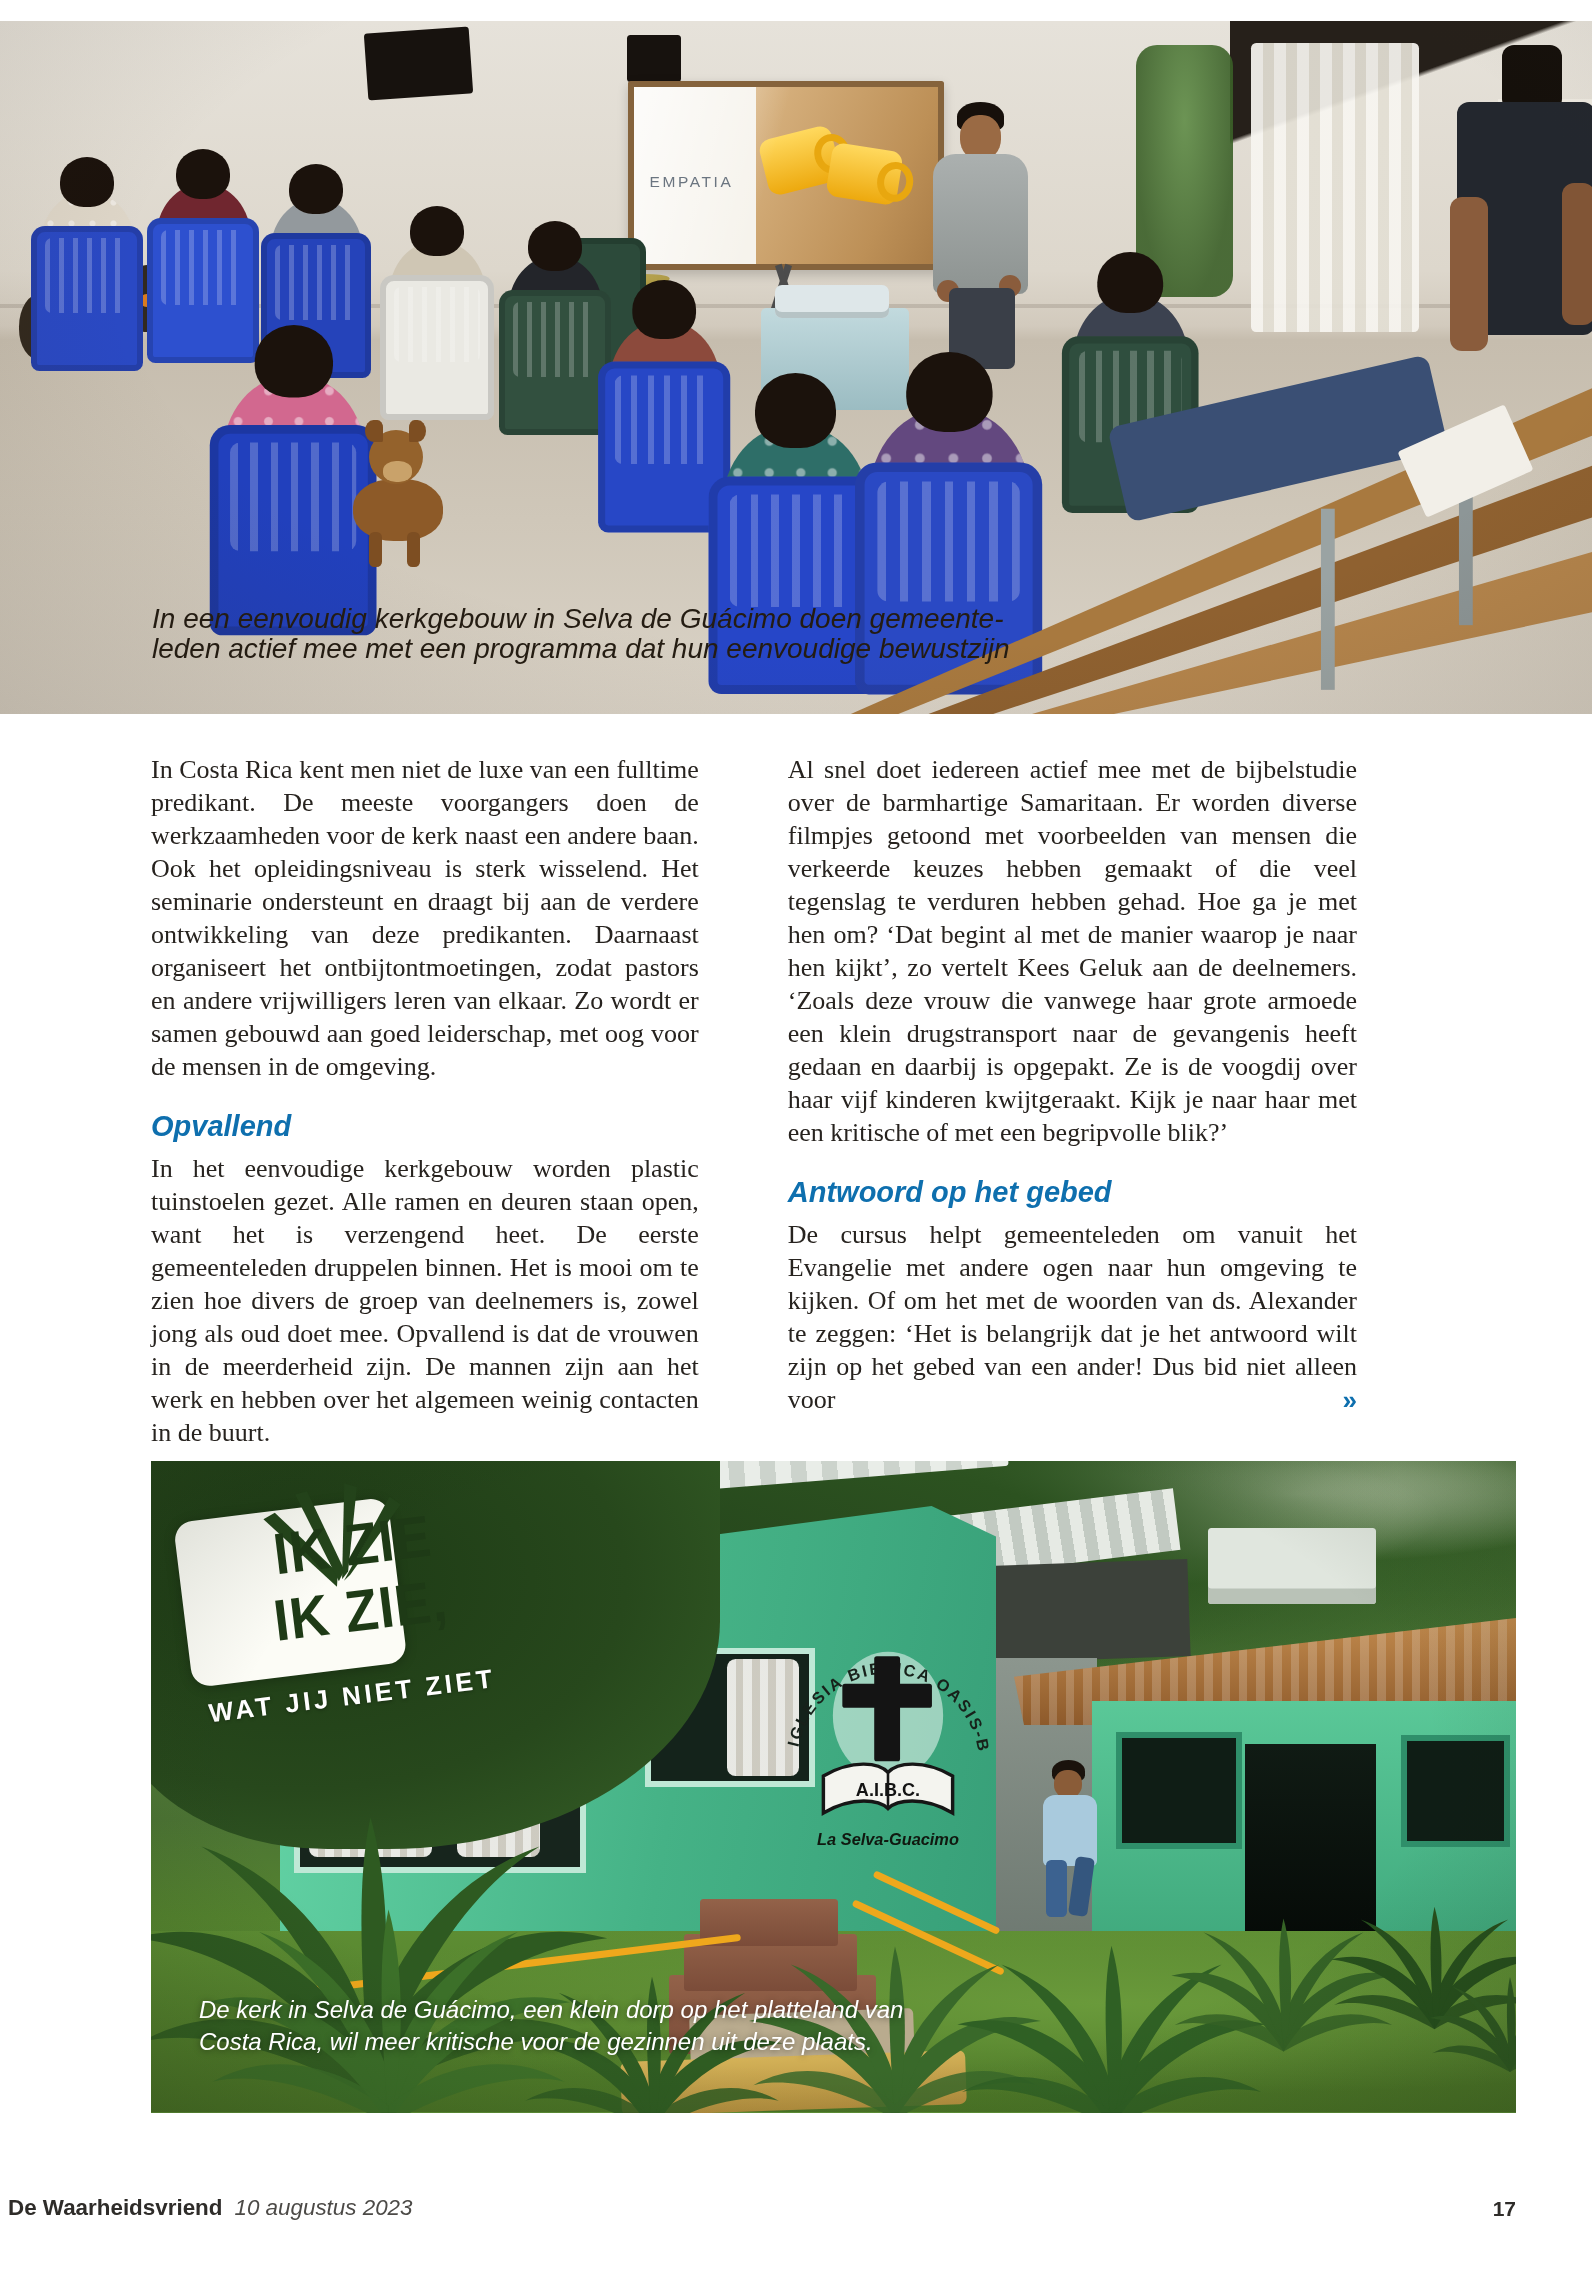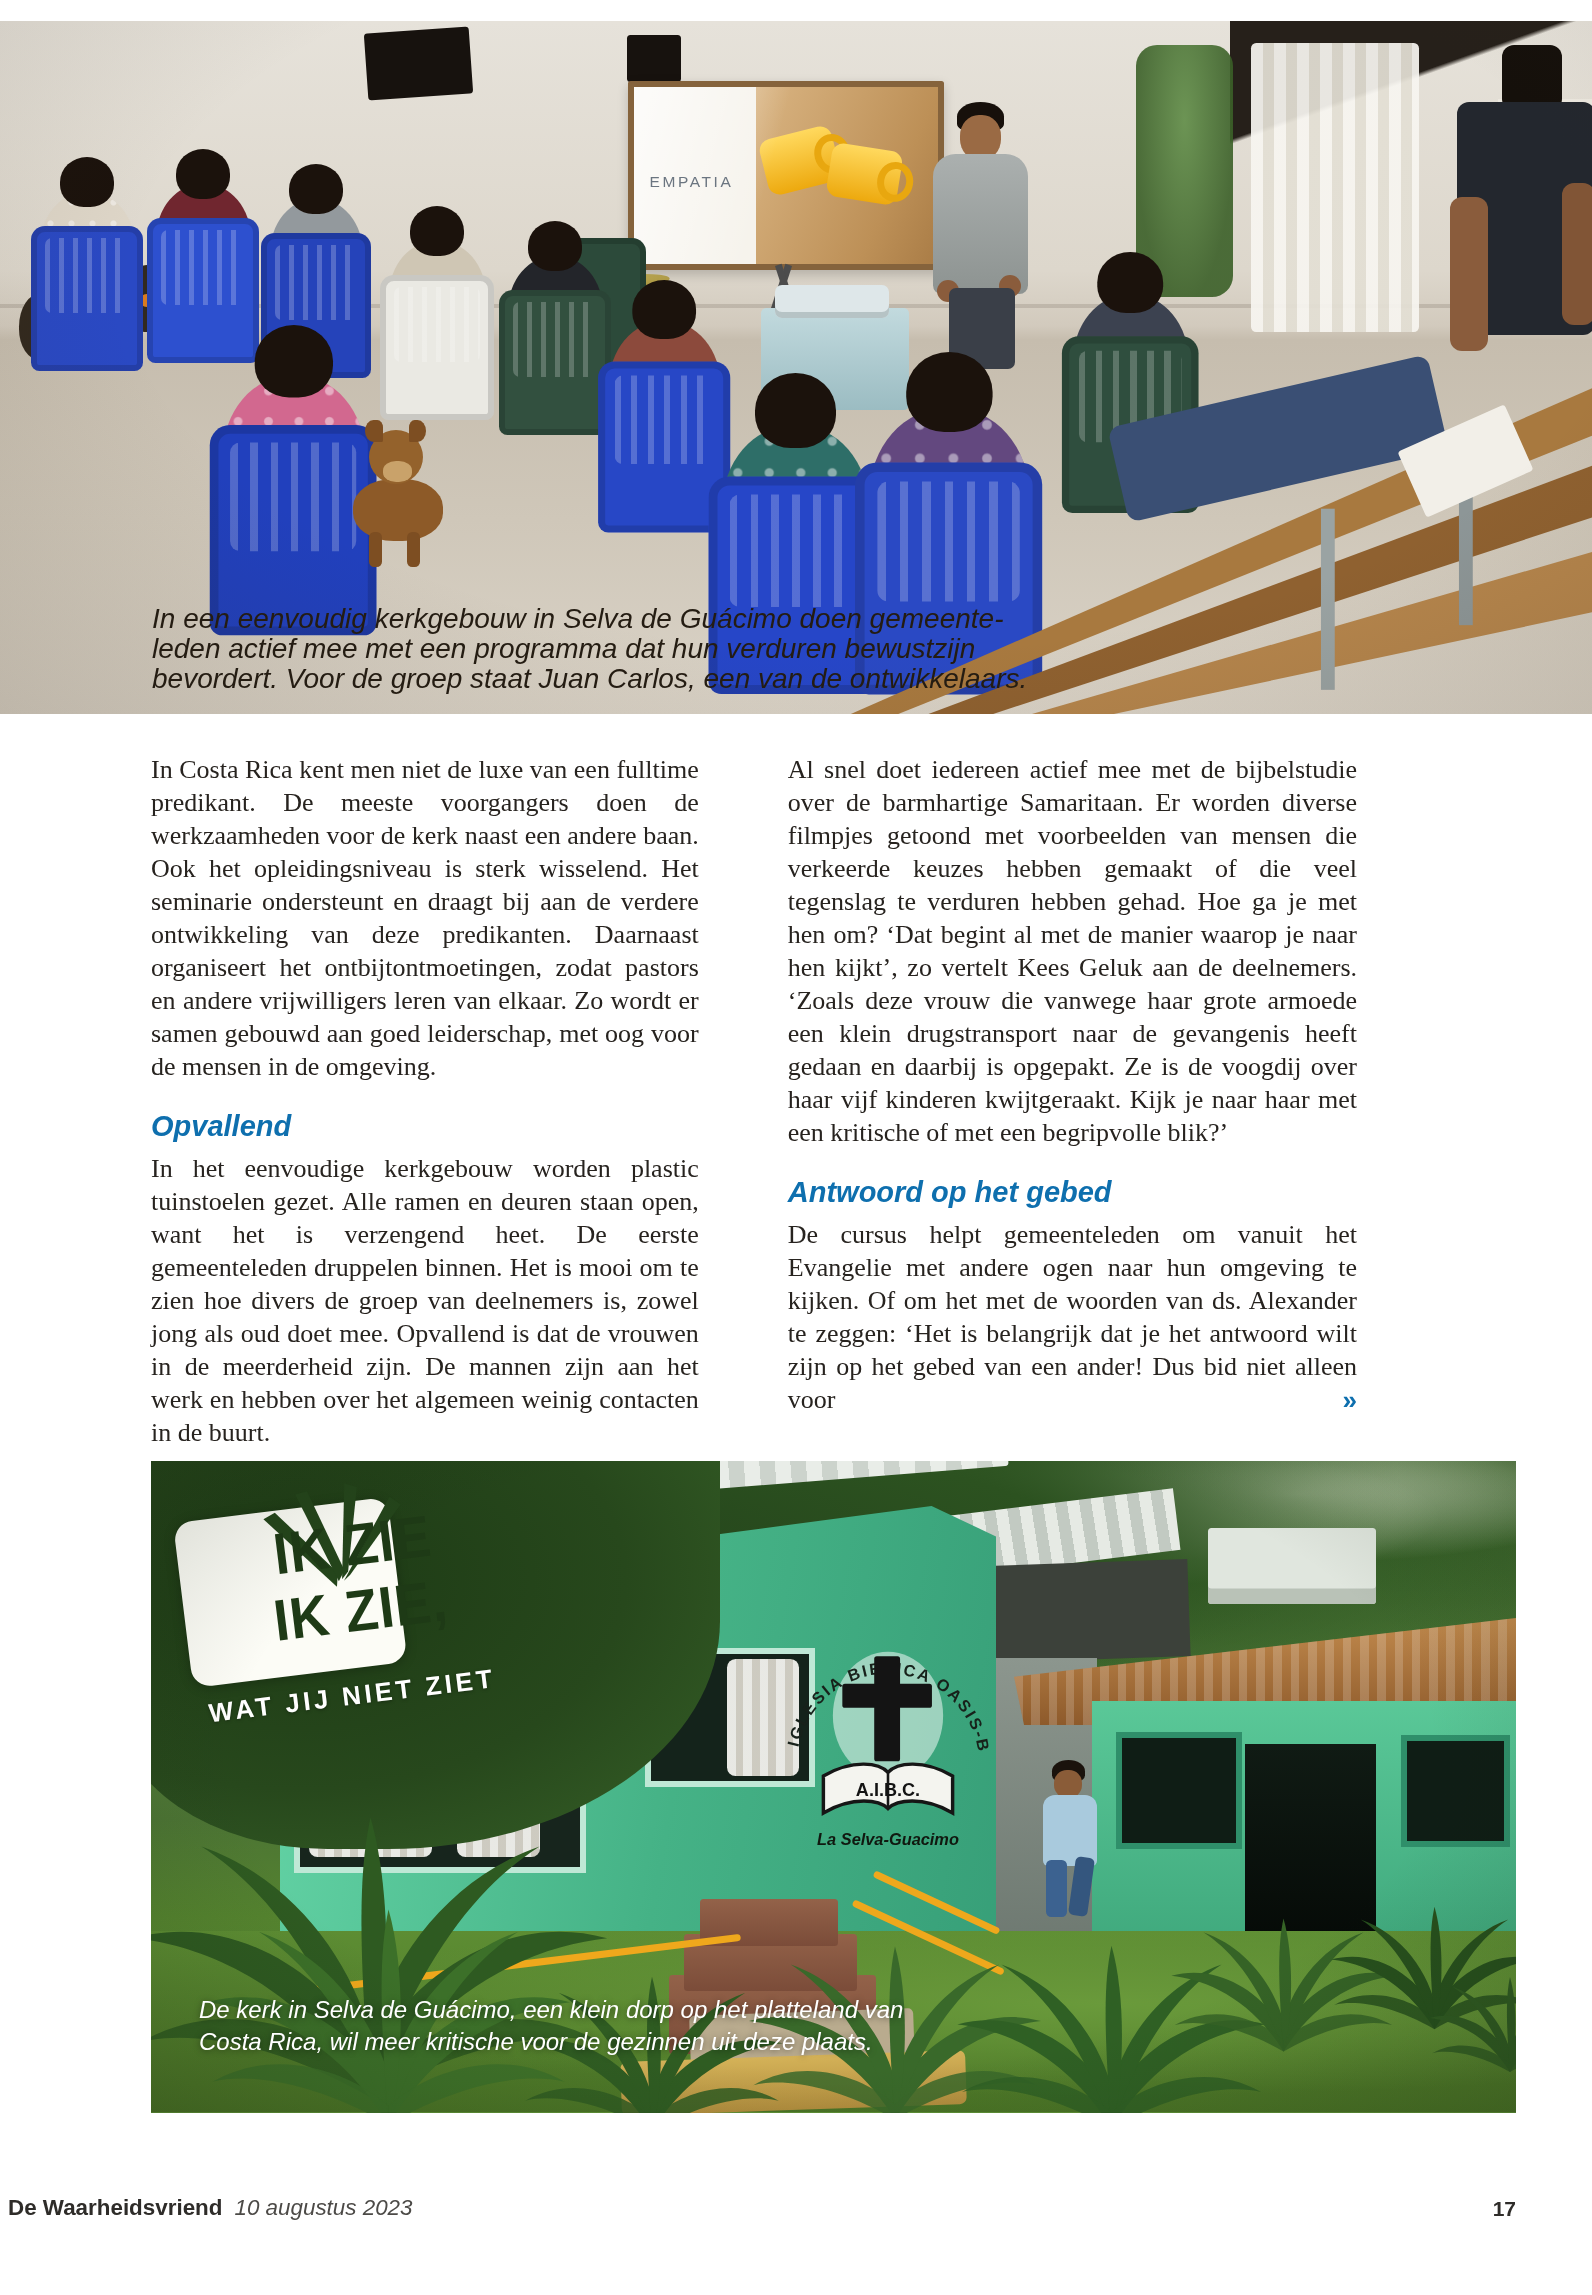--- a/index.html
+++ b/index.html
@@ -268,22 +268,21 @@
       <div class="bm" style="left:17.3px;top:152px;width:38px;height:154px;background:#8a5c3c"></div>
       <div class="bm" style="left:129px;top:138px;width:33px;height:142px;background:#815536"></div>
       <div class="bm" style="left:-319px;top:345px;width:328px;height:97px;background:#3a4f74;transform:rotate(-13deg)"></div>
       <div class="bm" style="left:-26px;top:380px;width:117px;height:72px;background:#f2efe8;transform:rotate(-24deg);border-radius:3.5px"></div>
     </div>
 
     <div class="pt-vig"></div>
 
     <div class="pt-caption">
       <div>In een eenvoudig kerkgebouw in Selva de Guácimo doen gemeente-</div>
-      <div>leden actief mee met een programma dat hun verduren bewustzijn</div>
-      <div>bevordert. Voor de groep staat Juan Carlos, een van de ontwikkelaars.</div>
+      <div>leden actief mee met een programma dat hun eenvoudige bewustzijn</div>
     </div>
   </div>
 
   <div class="text-cols">
     <div class="col-left">
       <p class="body">In Costa Rica kent men niet de luxe van een fulltime predikant. De meeste voorgangers doen de werkzaamheden voor de kerk naast een andere baan. Ook het opleidingsniveau is sterk wisselend. Het seminarie ondersteunt en draagt bij aan de verdere ontwikkeling van deze predikanten. Daarnaast organiseert het ontbijtontmoetingen, zodat pastors en andere vrijwilligers leren van elkaar. Zo wordt er samen gebouwd aan goed leiderschap, met oog voor de mensen in de omgeving.</p>
       <h3 class="sub">Opvallend</h3>
       <p class="body">In het eenvoudige kerkgebouw worden plastic tuinstoelen gezet. Alle ramen en deuren staan open, want het is verzengend heet. De eerste gemeenteleden druppelen binnen. Het is mooi om te zien hoe divers de groep van deelnemers is, zowel jong als oud doet mee. Opvallend is dat de vrouwen in de meerderheid zijn. De mannen zijn aan het werk en hebben over het algemeen weinig contacten in de buurt.</p>
     </div>
     <div class="col-right">

